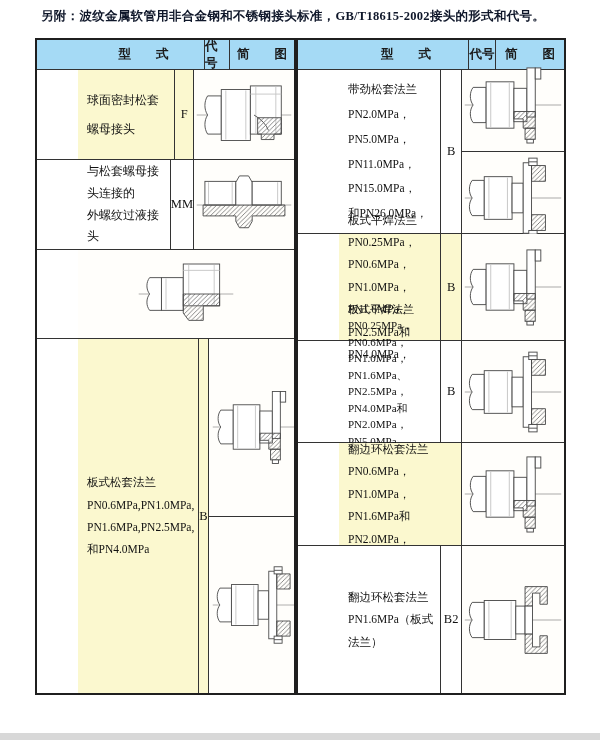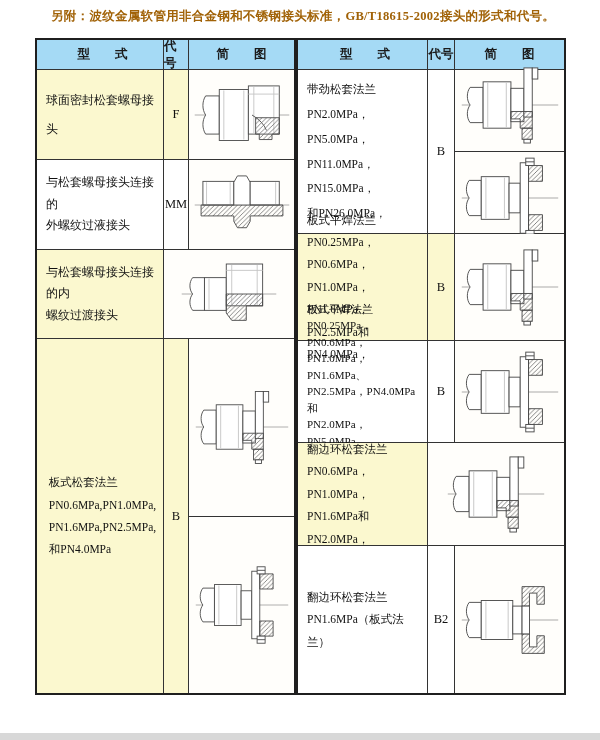--- a/index.html
+++ b/index.html
@@ -1,28 +1,28 @@
 <!DOCTYPE html>
 <html style="--headbg: #a5daf5; --hlbg: #fbf8cf;"><head>
 <meta charset="utf-8">
 <style>
   html,body{margin:0;padding:0;background:#ffffff;}
   .page{
     position:relative;width:600px;height:740px;background:#ffffff;
     font-family:"Liberation Serif", serif;color:#111;overflow:hidden;
   }
   .doc-title{
-    position:absolute;left:51px;top:8px;width:540px;
-    font-size:12.5px;font-weight:bold;letter-spacing:0.3px;color:#a16207;
+    position:absolute;left:41px;top:8px;width:540px;
+    font-size:12.5px;font-weight:bold;letter-spacing:0.3px;color:#0f172a;
   }
   .tablewrap{position:absolute;left:35px;top:38px;width:531px;height:657px;display:flex;}
   .half{box-sizing:border-box;border:2px solid #1f1f1f;background:#fff;display:flex;flex-direction:column;overflow:hidden;}
   .half.left{width:261px;}
   .half.right{width:270px;}
-  .hrow{box-sizing:border-box;display:flex;border-bottom:1px solid #333;}
+  .hrow{box-sizing:border-box;display:flex;border-bottom:1px solid #333;padding-left:41px;}
   .hrow:last-child{border-bottom:none;flex:1;}
   .headrow{height:30px;background:var(--headbg);}
   .cell{box-sizing:border-box;border-right:1px solid #333;display:flex;align-items:center;}
   .cell:last-child{border-right:none;}
   .ctext{padding:2px 4px 2px 9px;}
   .left .ctext{width:127px;}
   .right .ctext{width:130px;}
   .left .ccode{width:25px;}
   .right .ccode{width:27px;}
   .ccode{justify-content:center;font-size:12.5px;}
@@ -190,24 +190,20 @@
         </div>
         <div class="cell ccode">MM</div>
         <div class="cell cdiag">
           <svg class="fig" width="100" height="82" viewBox="0 0 110 90">
               <use href="#sym-mm"></use>
             </svg>
         </div>
       </div>
 
       <div class="hrow" style="height:89px">
-        <div class="cell ctext hl">
-          <span class="type-text lh2">与松套螺母接头连接的内
-螺纹过渡接头</span>
-        </div>
         <div class="cell cdiag">
           <svg class="fig" width="100" height="82" viewBox="0 0 110 90">
               <use href="#sym-mf"></use>
             </svg>
         </div>
       </div>
 
 
       <div class="hrow" style="height:178px">
         <div class="cell ctext hl">

